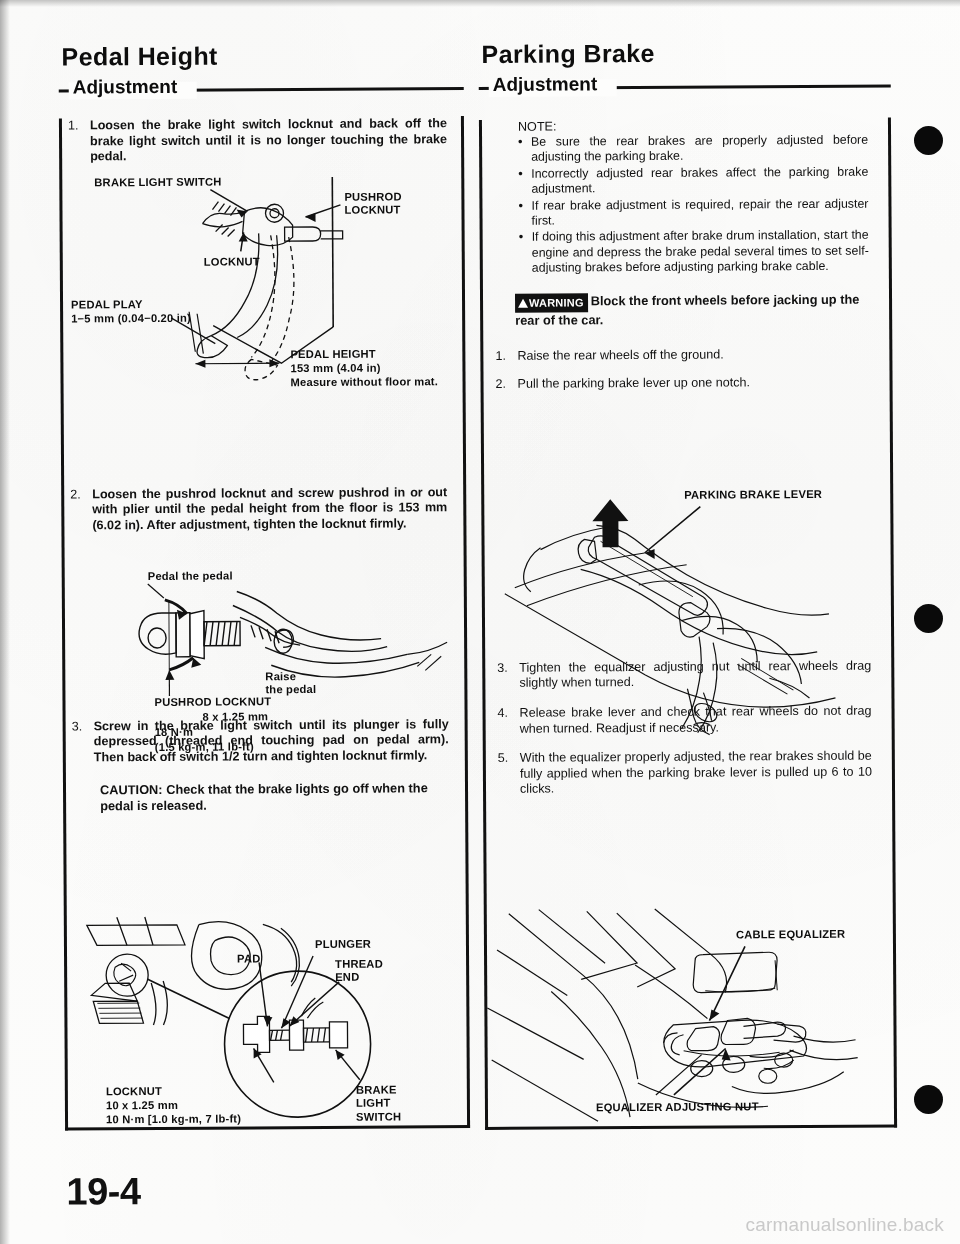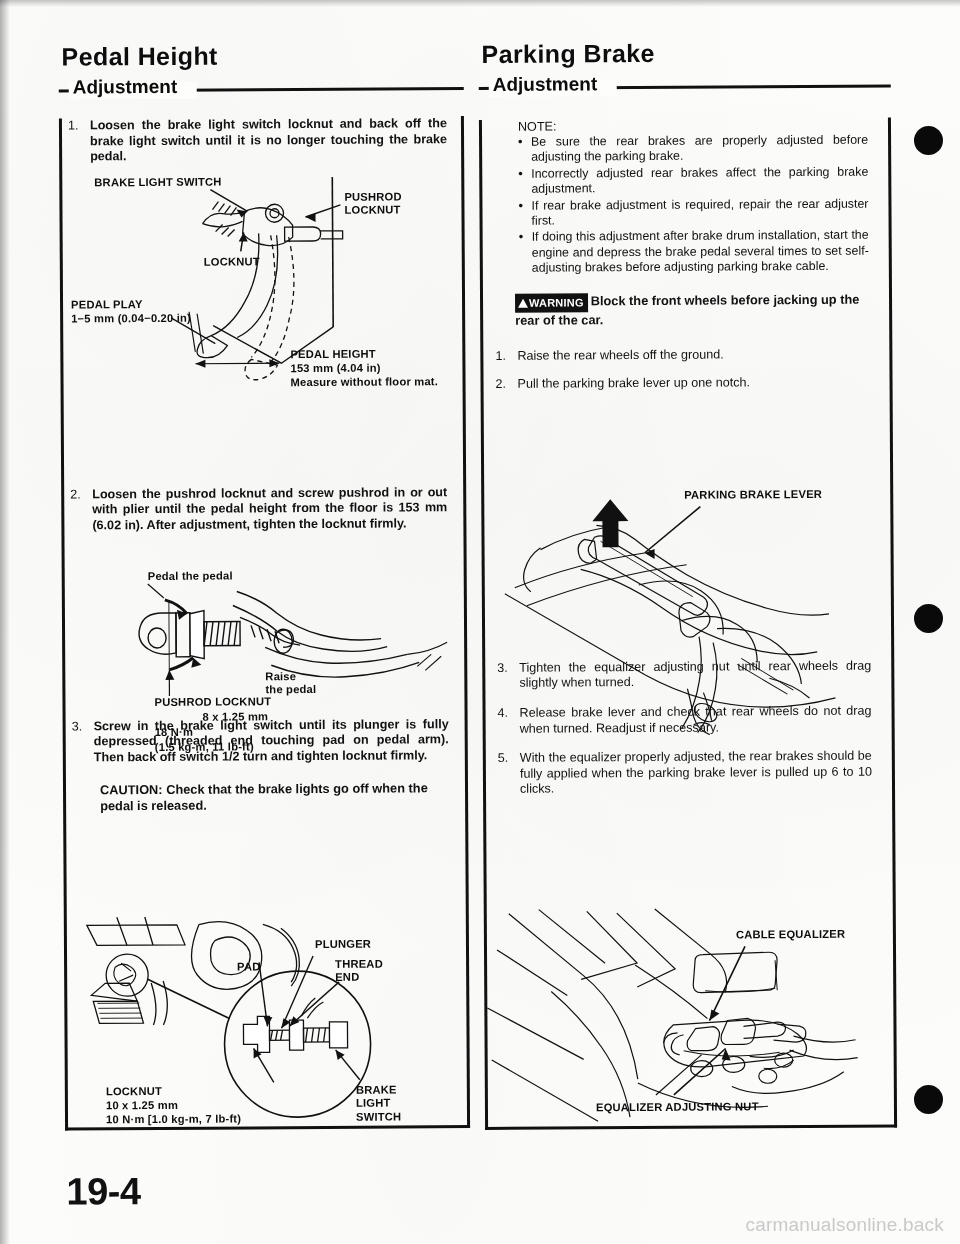--- a/index.html
+++ b/index.html
@@ -348,21 +348,21 @@
       <div class="step bold" style="margin-top:185px; padding-right:16px;">
         <div class="step-num">3.</div>
         <div class="step-txt">Screw in the brake light switch until its plunger is fully depressed (threaded end touching pad on pedal arm). Then back off switch 1/2 turn and tighten locknut firmly.</div>
       </div>
 
       <div class="bold" style="font-size:12.8px; line-height:16px; margin:17px 22px 0 34px;">CAUTION: Check that the brake lights go off when the pedal is released.</div>
 
       <div class="fig" style="left:0; top:805px; width:405px; height:205px;">
 
         <div class="lbl" style="left:248px; top:16px;">PLUNGER</div>
-        <div class="lbl" style="left:170px; top:30px;margin-top:8px;">PAD</div>
+        <div class="lbl" style="left:170px; top:30px;">PAD</div>
         <div class="lbl" style="left:268px; top:36px;">THREAD
 END</div>
 
         <div class="lbl" style="left:38px; top:162px;">LOCKNUT</div>
         <div class="lbl" style="left:38px; top:176px;">10 x 1.25 mm</div>
         <div class="lbl" style="left:38px; top:190px;">10 N·m [1.0 kg-m, 7 lb-ft)</div>
         <div class="lbl" style="left:288px; top:162px;">BRAKE
 LIGHT
 SWITCH</div>
 

